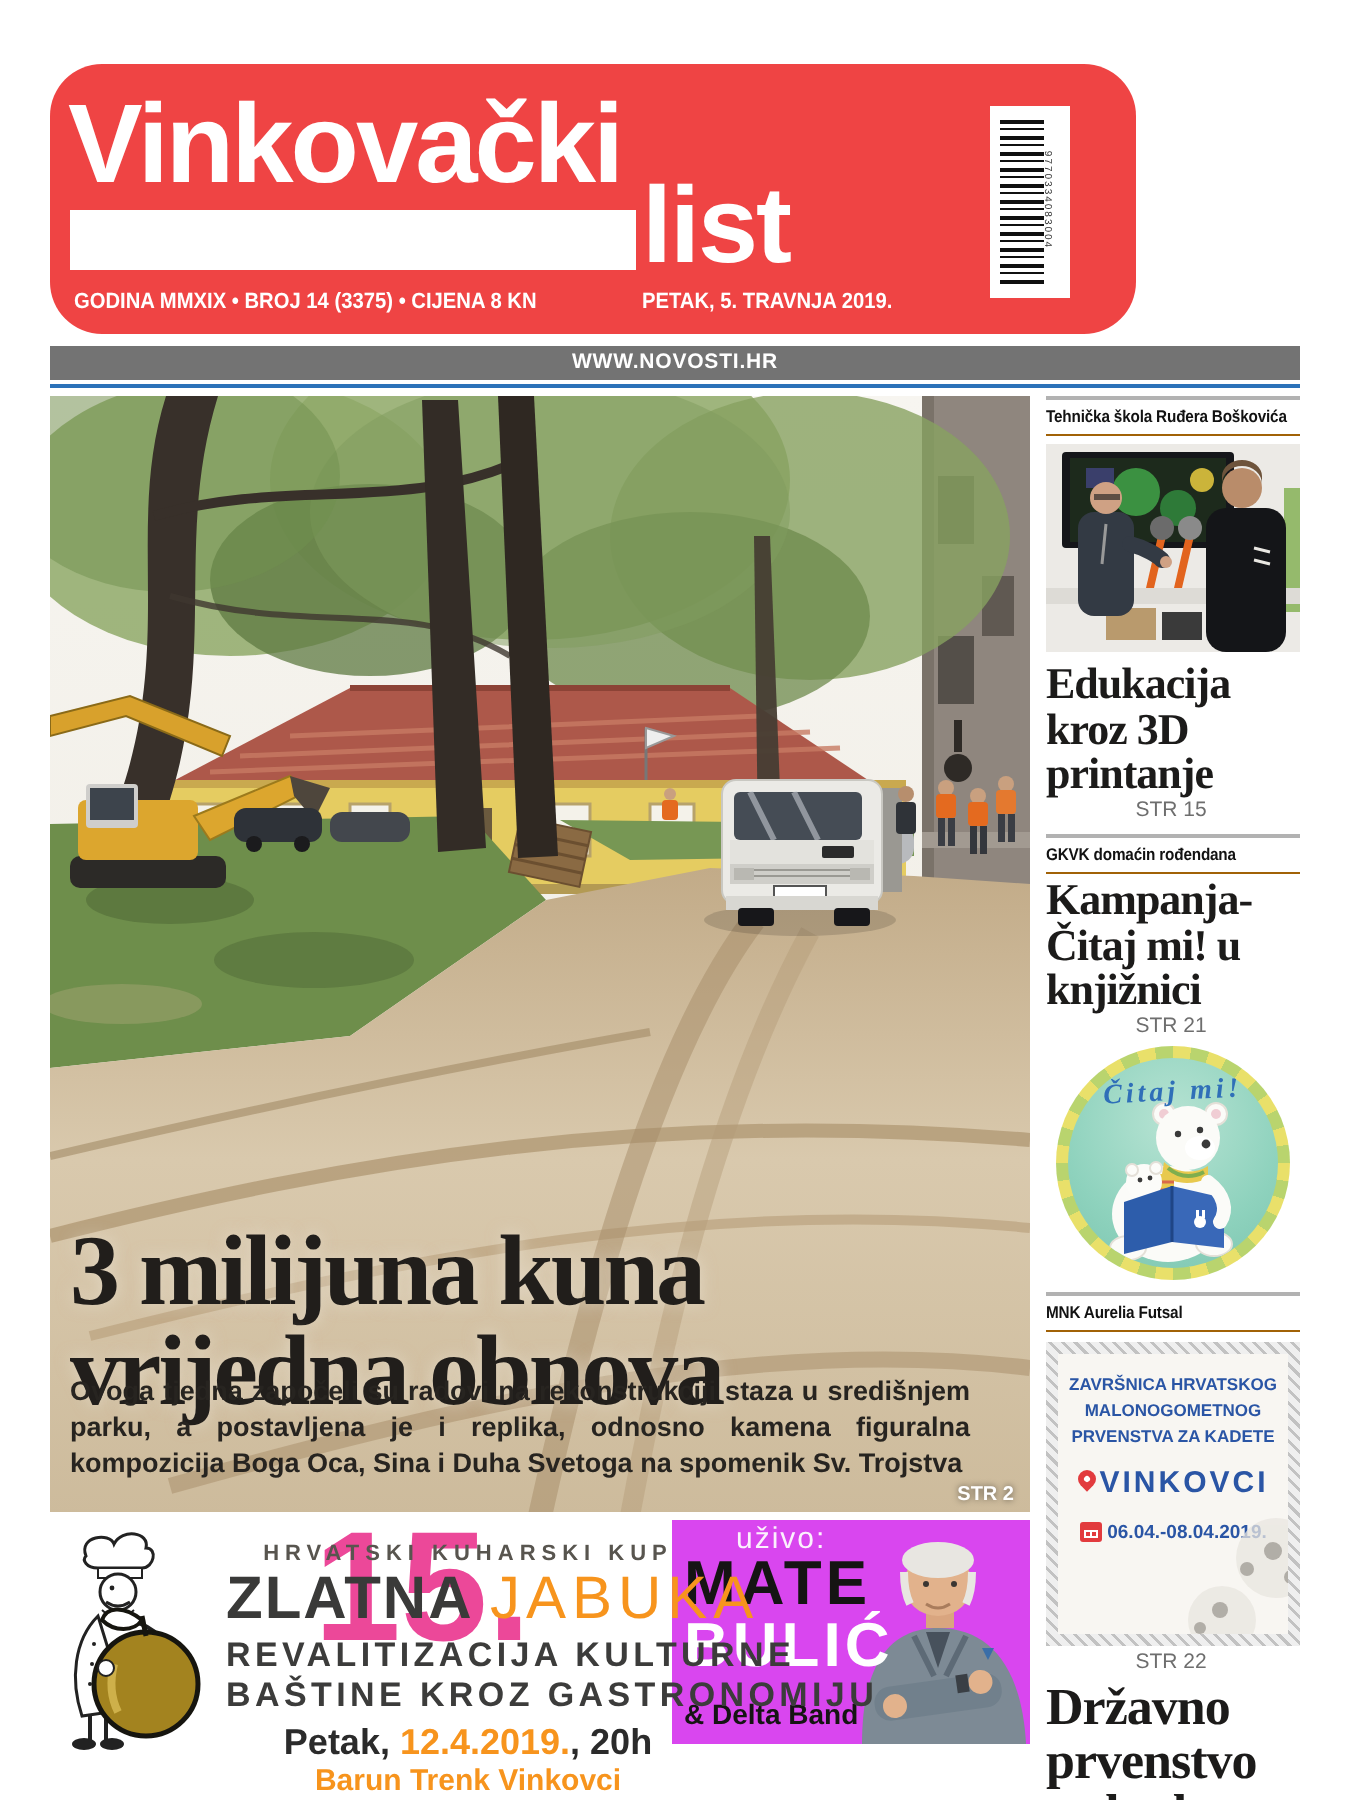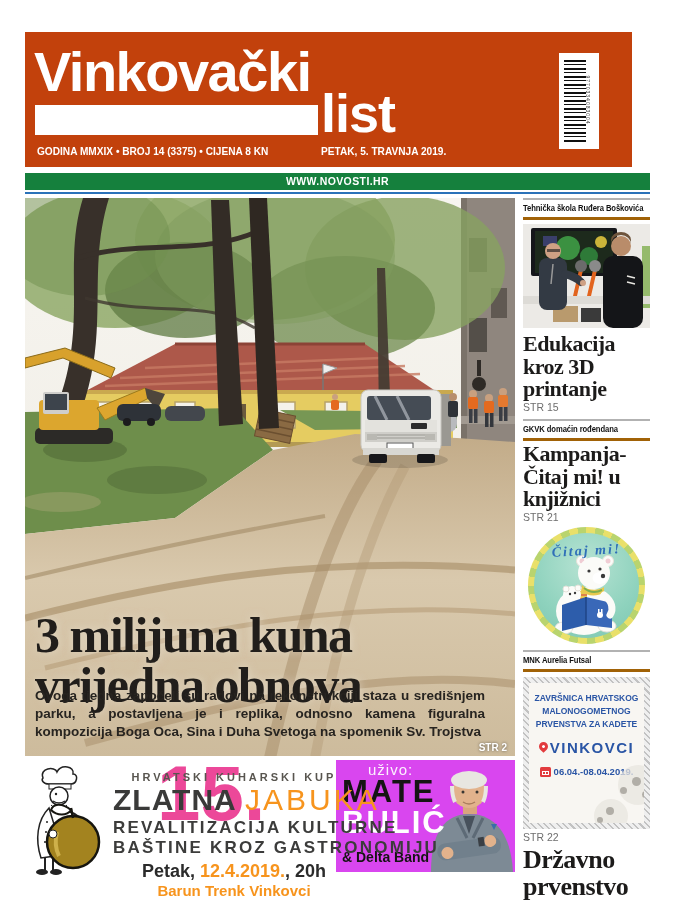--- a/index.html
+++ b/index.html
@@ -1,59 +1,59 @@
 <!DOCTYPE html>
 <html><head>
 <meta charset="utf-8">
 <style>
   html,body{margin:0;padding:0;background:#ffffff;}
   .page{position:relative;width:674px;height:900px;background:#fff;overflow:hidden;
         font-family:"Liberation Sans",sans-serif;}
 
   
-  .masthead{position:absolute;left:25px;top:32px;width:607px;height:135px;background:#c2410c;}
+  .masthead{position:absolute;left:25px;top:32px;width:543px;height:135px;background:#ef4444;border-radius:26px;}
   .mast-title{position:absolute;left:9px;top:12px;font-size:56px;font-weight:bold;color:#fff;
               letter-spacing:-1.5px;line-height:1;white-space:nowrap;}
   .white-bar{position:absolute;left:10px;top:73px;width:283px;height:30px;background:#fff;}
   .mast-list{position:absolute;left:296px;top:56px;font-size:54px;font-weight:bold;color:#fff;
              line-height:.95;letter-spacing:-1px;}
   .issue-line{position:absolute;left:12px;bottom:10px;font-size:11px;font-weight:bold;color:#fff;
               white-space:nowrap;transform:scaleX(.92);transform-origin:left bottom;}
   .date-line{position:absolute;left:296px;bottom:10px;font-size:11px;font-weight:bold;color:#fff;
              white-space:nowrap;transform:scaleX(.92);transform-origin:left bottom;}
   .barcode{position:absolute;right:33px;top:21px;width:40px;height:96px;background:#fff;}
   .barcode .bars{position:absolute;left:5px;top:7px;right:13px;bottom:7px;
       background:repeating-linear-gradient(180deg,#101010 0 2px,#fff 2px 4px,#101010 4px 5px,#fff 5px 8px);}
   .bc-digits{position:absolute;right:-13px;top:44px;font-size:5px;color:#333;letter-spacing:1px;
              transform:rotate(90deg);transform-origin:center;white-space:nowrap;}
 
-  .novosti-bar{position:absolute;left:25px;top:173px;width:625px;height:17px;background:#15803d;
+  .novosti-bar{position:absolute;left:25px;top:173px;width:625px;height:17px;background:#737373;
                color:#fff;font-size:10.5px;font-weight:bold;line-height:17px;text-align:center;letter-spacing:.4px;}
   .thin-rule{position:absolute;left:25px;top:192px;width:625px;height:2px;background:#2b72b9;}
 
   
   .photo{position:absolute;left:25px;top:198px;width:490px;height:558px;overflow:hidden;background:#f2f0ea;}
   .photo svg.scene{position:absolute;left:0;top:0;}
   .lead-headline{position:absolute;left:10px;top:378px;font-family:"Liberation Serif",serif;
       font-weight:bold;font-size:50px;line-height:1.0;letter-spacing:-1.5px;color:#211e1b;
       text-shadow:0 0 8px rgba(238,232,220,.55);}
   .deck{position:absolute;left:10px;top:489px;width:450px;font-size:13.5px;line-height:18px;
         font-weight:bold;color:#272420;text-align:justify;margin:0;}
   .photo-ref{position:absolute;right:8px;top:544px;color:#fff;font-size:10px;font-weight:bold;
              text-shadow:0 0 3px rgba(0,0,0,.55);}
 
   
   .sidebar{position:absolute;left:523px;top:198px;width:127px;}
-  .kicker{border-top:2px solid #b2b2b2;border-bottom:3px solid #a16207;padding:3px 0 4px;
+  .kicker{border-top:2px solid #b2b2b2;border-bottom:1px solid #a16207;padding:3px 0 4px;
           font-size:8.5px;font-weight:bold;color:#121212;overflow:hidden;white-space:nowrap;}
   .kicker span{display:inline-block;transform:scaleX(.9);transform-origin:left;letter-spacing:-.1px;}
   .sb-photo{position:relative;width:127px;height:104px;margin:4px 0 5px;overflow:hidden;background:#eceae6;}
   .sb-headline{font-family:"Liberation Serif",serif;font-weight:bold;font-size:22px;line-height:1.03;
                letter-spacing:-.5px;color:#1c1b1a;margin:2px 0 0;}
-  .pref{text-align:left;font-size:10.5px;color:#6e6e6e;margin:0 2px 4px 0;}
+  .pref{text-align:center;font-size:10.5px;color:#6e6e6e;margin:0 2px 4px 0;}
   .mt6{margin-top:6px;}
 
   .badge{position:relative;width:117px;height:117px;margin:4px auto 6px;border-radius:50%;
          background:repeating-conic-gradient(#e9e06a 0 9deg,#b9d46e 9deg 18deg);}
   .badge-inner{position:absolute;inset:6px;border-radius:50%;overflow:hidden;
          background:radial-gradient(circle at 50% 30%,#b7e3d3 0%,#8ed2bd 62%,#7cc5b0 100%);}
   .badge-text{position:absolute;left:0;right:0;top:10px;text-align:center;color:#2f6fb8;
          font-family:"Liberation Serif",serif;font-style:italic;font-weight:bold;font-size:14px;
          letter-spacing:2px;transform:rotate(-3deg);}
 

